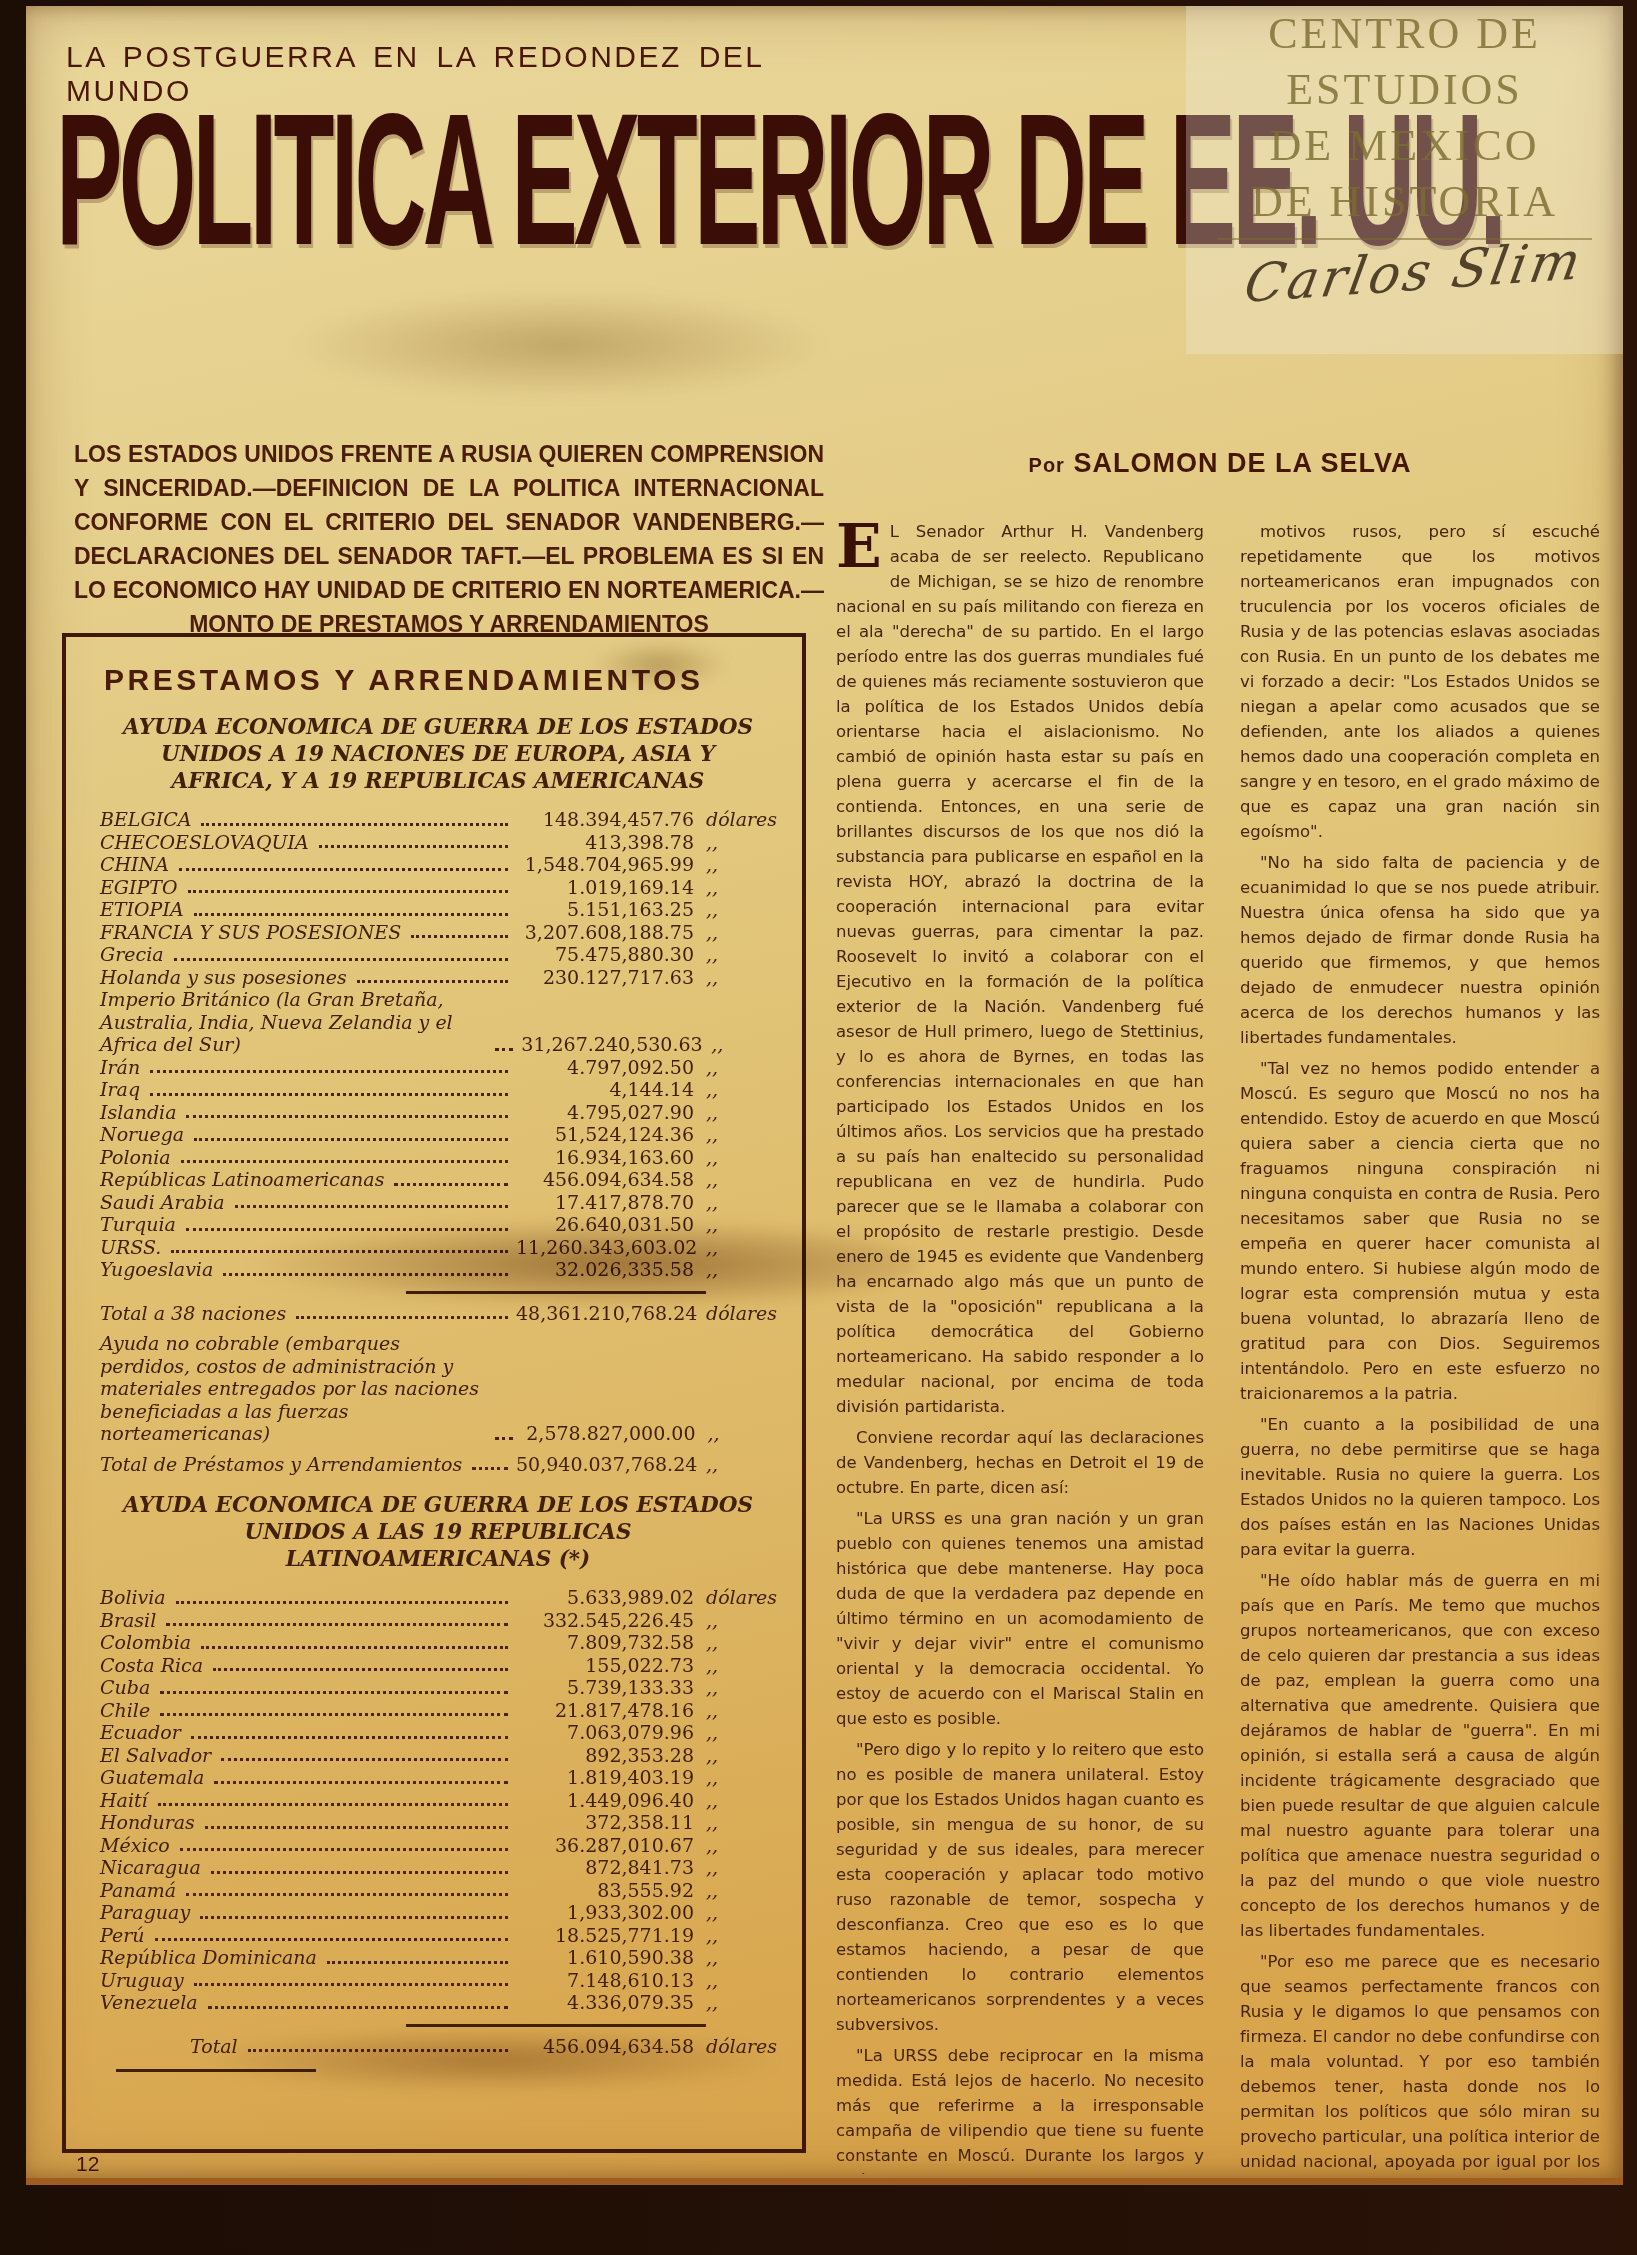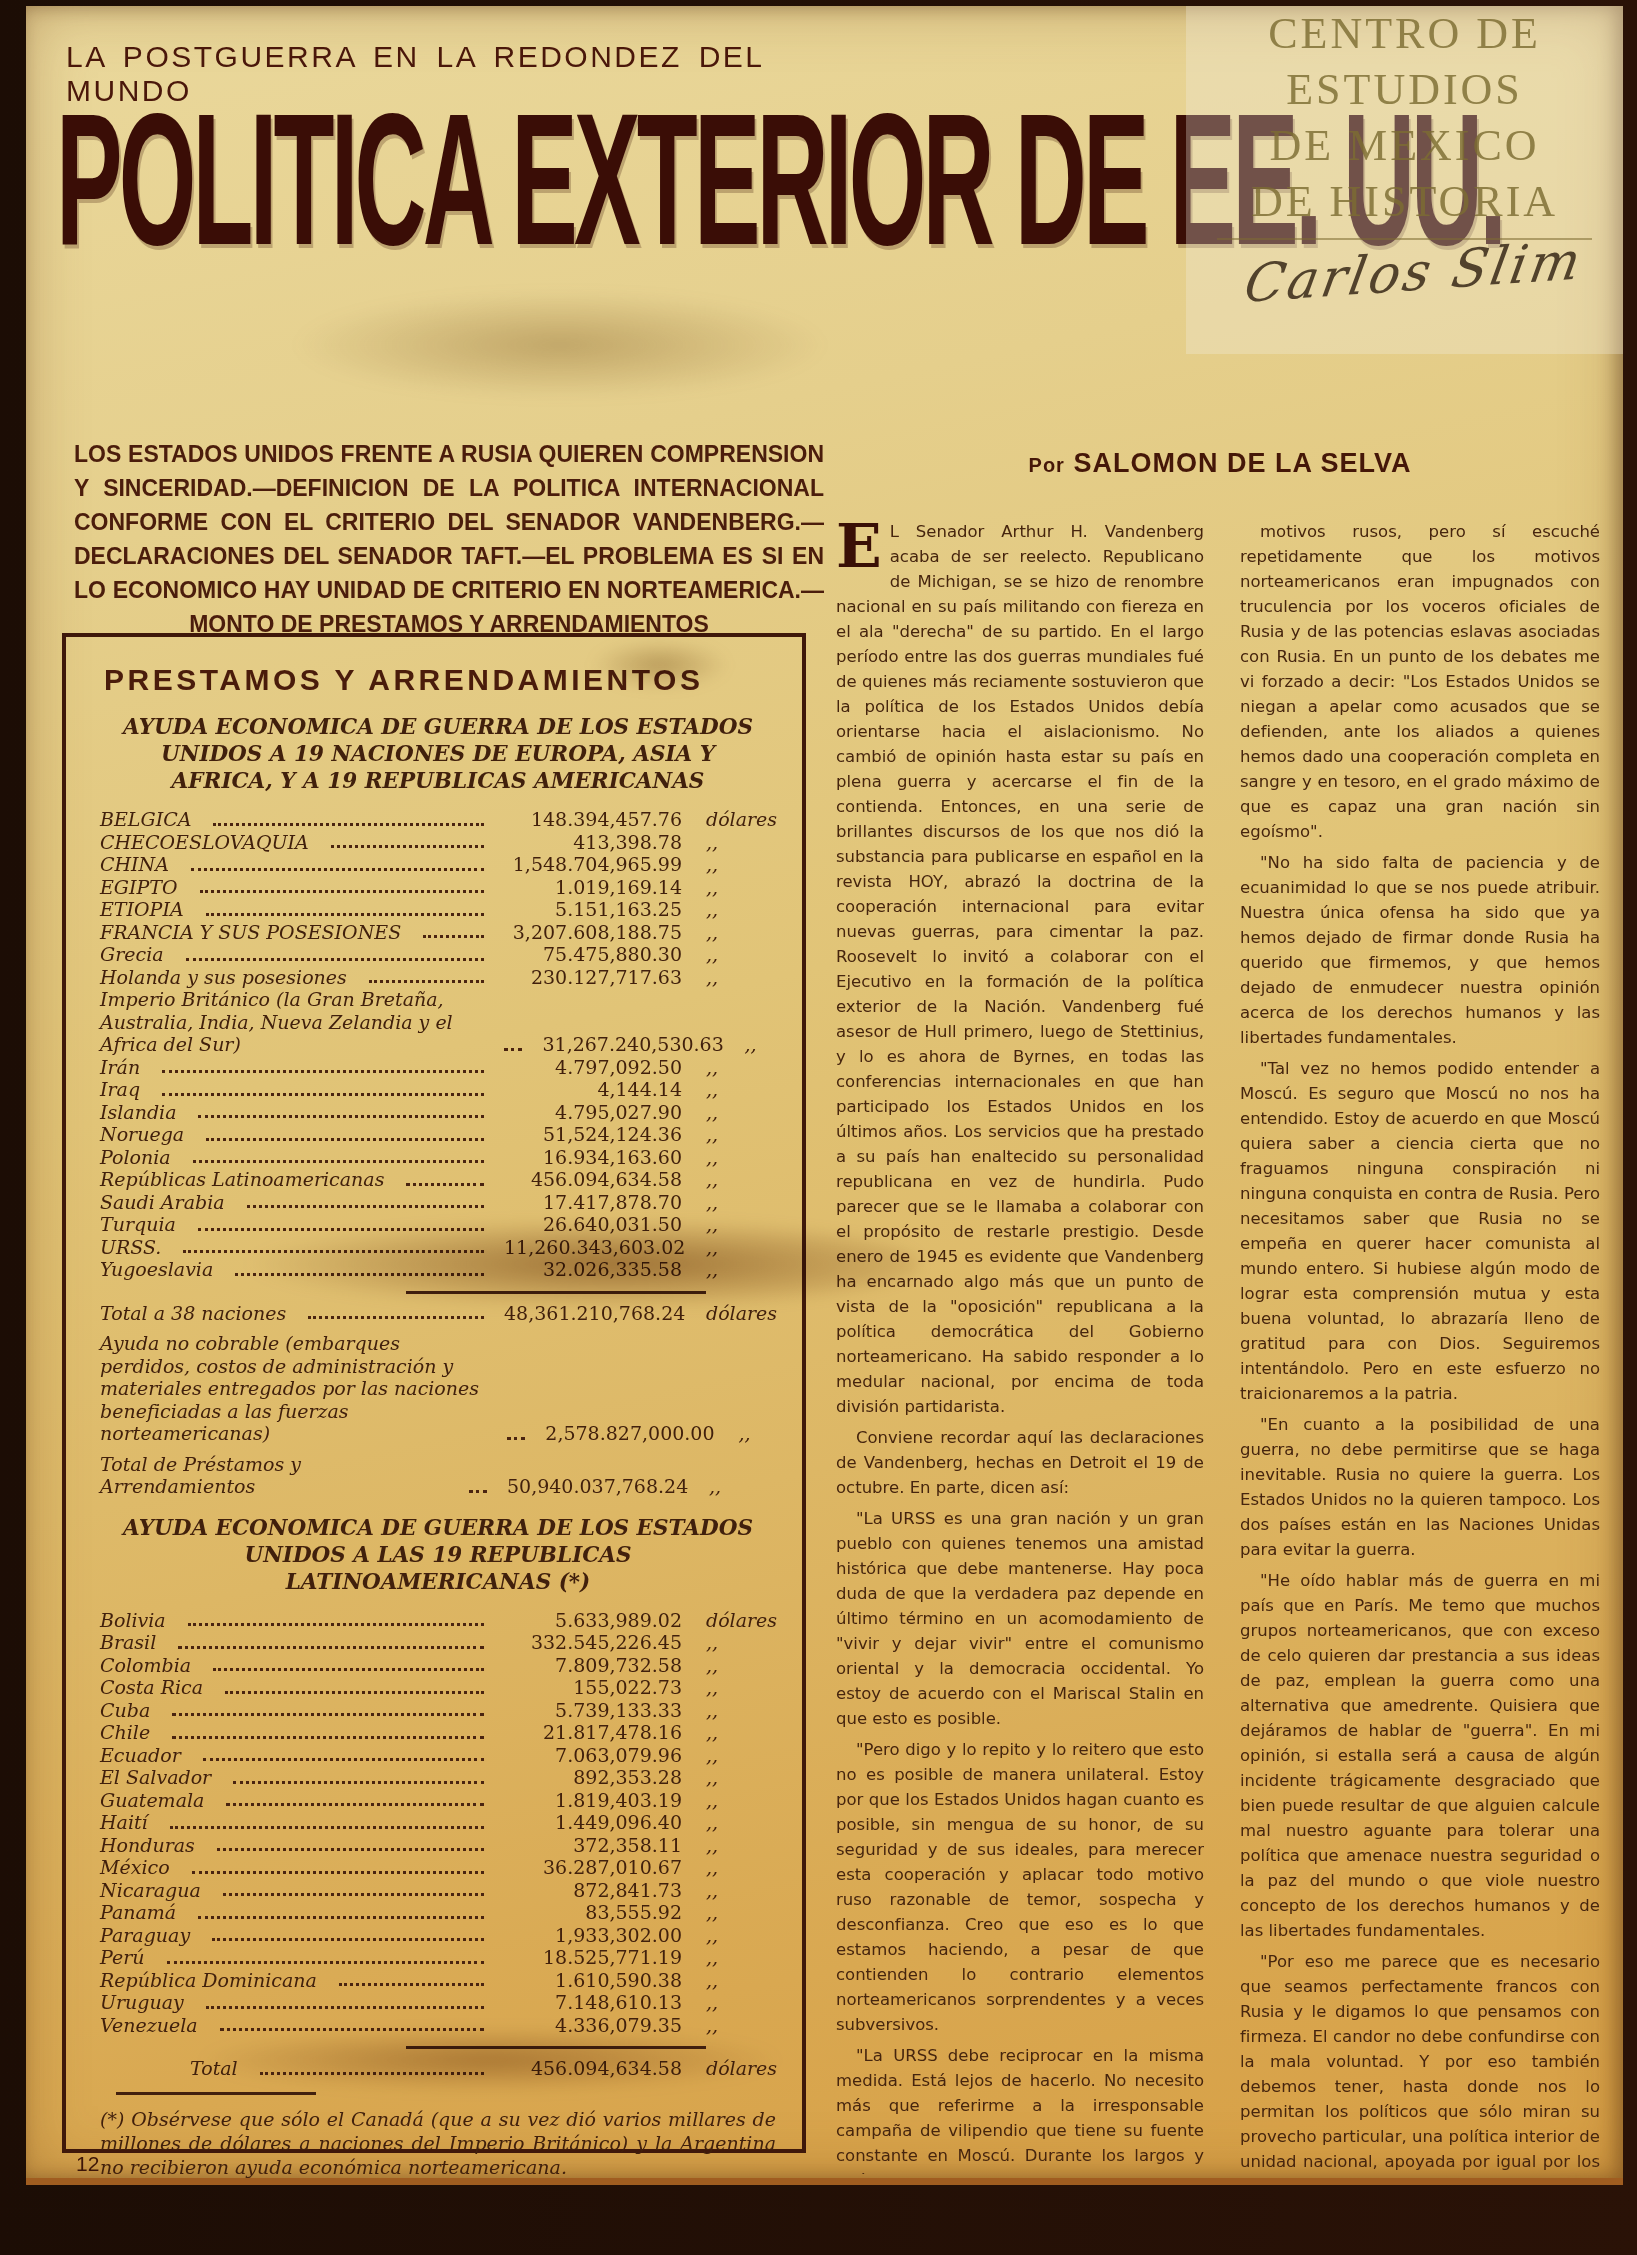--- a/index.html
+++ b/index.html
@@ -44,21 +44,21 @@
   .loanbox{position:absolute;left:62px;top:633px;width:744px;height:1520px;z-index:3;
         box-sizing:border-box;border:4px solid #3f180a;
         padding:26px 26px 14px 34px;color:#41200c;}
   .box-title{font-family:"Liberation Sans",sans-serif;font-weight:bold;
         font-size:30px;letter-spacing:3.5px;color:#4a1c0b;margin:0 0 16px 4px;}
   .box-subhead{font-family:"DejaVu Serif",serif;font-style:italic;font-weight:bold;
         font-size:21.5px;line-height:27px;text-align:center;max-width:640px;
         margin:0 auto 14px auto;}
   .box-subhead.second{margin-top:16px;}
   .rows{font-family:"DejaVu Serif",serif;font-size:19px;line-height:22.5px;}
-  .row{display:flex;align-items:flex-end;gap:12px;}
+  .row{display:flex;align-items:flex-end;}
   .rname{font-style:italic;max-width:57%;}
   .leader{flex:1;min-width:18px;border-bottom:3px dotted #4a2410;
         margin:0 8px 5px 10px;}
   .ramt{width:178px;text-align:right;white-space:nowrap;}
   .runit{width:70px;padding-left:12px;font-style:italic;white-space:nowrap;}
   .totals .row{margin:8px 0;}
   .amt-rule{width:300px;border-top:3px solid #42200e;margin:10px 70px 4px auto;}
   .foot-rule{width:200px;border-top:3px solid #42200e;margin:12px 0 12px 16px;}
   .footnote{font-family:"DejaVu Serif",serif;font-style:italic;
         font-size:19px;line-height:24px;text-align:justify;}
@@ -386,21 +386,20 @@
 
     <div class="row">
         <span class="rname" style="margin-left:90px">Total</span>
         <span class="leader"></span>
         <span class="ramt">456.094,634.58</span>
         <span class="runit">dólares</span>
       </div>
       </div>
 
     <div class="foot-rule"></div>
-    <div class="footnote">(*) Obsérvese que sólo el Canadá (que a su vez dió varios millares de millones de dólares a naciones del Imperio Británico) y la Argentina no recibieron ayuda económica norteamericana.</div>
   </div>
 
   <div class="pageno">12</div>
 
   <div class="col col1">
     <p class="leadp"><span class="dropcap">E</span><span>L Senador Arthur H. Vandenberg acaba de ser reelecto. Republicano de Michigan, se se hizo de renombre nacional en su país militando con fiereza en el ala "derecha" de su partido. En el largo período entre las dos guerras mundiales fué de quienes más reciamente sostuvieron que la política de los Estados Unidos debía orientarse hacia el aislacionismo. No cambió de opinión hasta estar su país en plena guerra y acercarse el fin de la contienda. Entonces, en una serie de brillantes discursos de los que nos dió la substancia para publicarse en español en la revista HOY, abrazó la doctrina de la cooperación internacional para evitar nuevas guerras, para cimentar la paz. Roosevelt lo invitó a colaborar con el Ejecutivo en la formación de la política exterior de la Nación. Vandenberg fué asesor de Hull primero, luego de Stettinius, y lo es ahora de Byrnes, en todas las conferencias internacionales en que han participado los Estados Unidos en los últimos años. Los servicios que ha prestado a su país han enaltecido su personalidad republicana en vez de hundirla. Pudo parecer que se le llamaba a colaborar con el propósito de restarle prestigio. Desde enero de 1945 es evidente que Vandenberg ha encarnado algo más que un punto de vista de la "oposición" republicana a la política democrática del Gobierno norteamericano. Ha sabido responder a lo medular nacional, por encima de toda división partidarista.</span></p>
     <div>
 
     <p class="bodyp">Conviene recordar aquí las declaraciones de Vandenberg, hechas en Detroit el 19 de octubre. En parte, dicen así:</p>
         <p class="bodyp">"La URSS es una gran nación y un gran pueblo con quienes tenemos una amistad histórica que debe mantenerse. Hay poca duda de que la verdadera paz depende en último término en un acomodamiento de "vivir y dejar vivir" entre el comunismo oriental y la democracia occidental. Yo estoy de acuerdo con el Mariscal Stalin en que esto es posible.</p>

